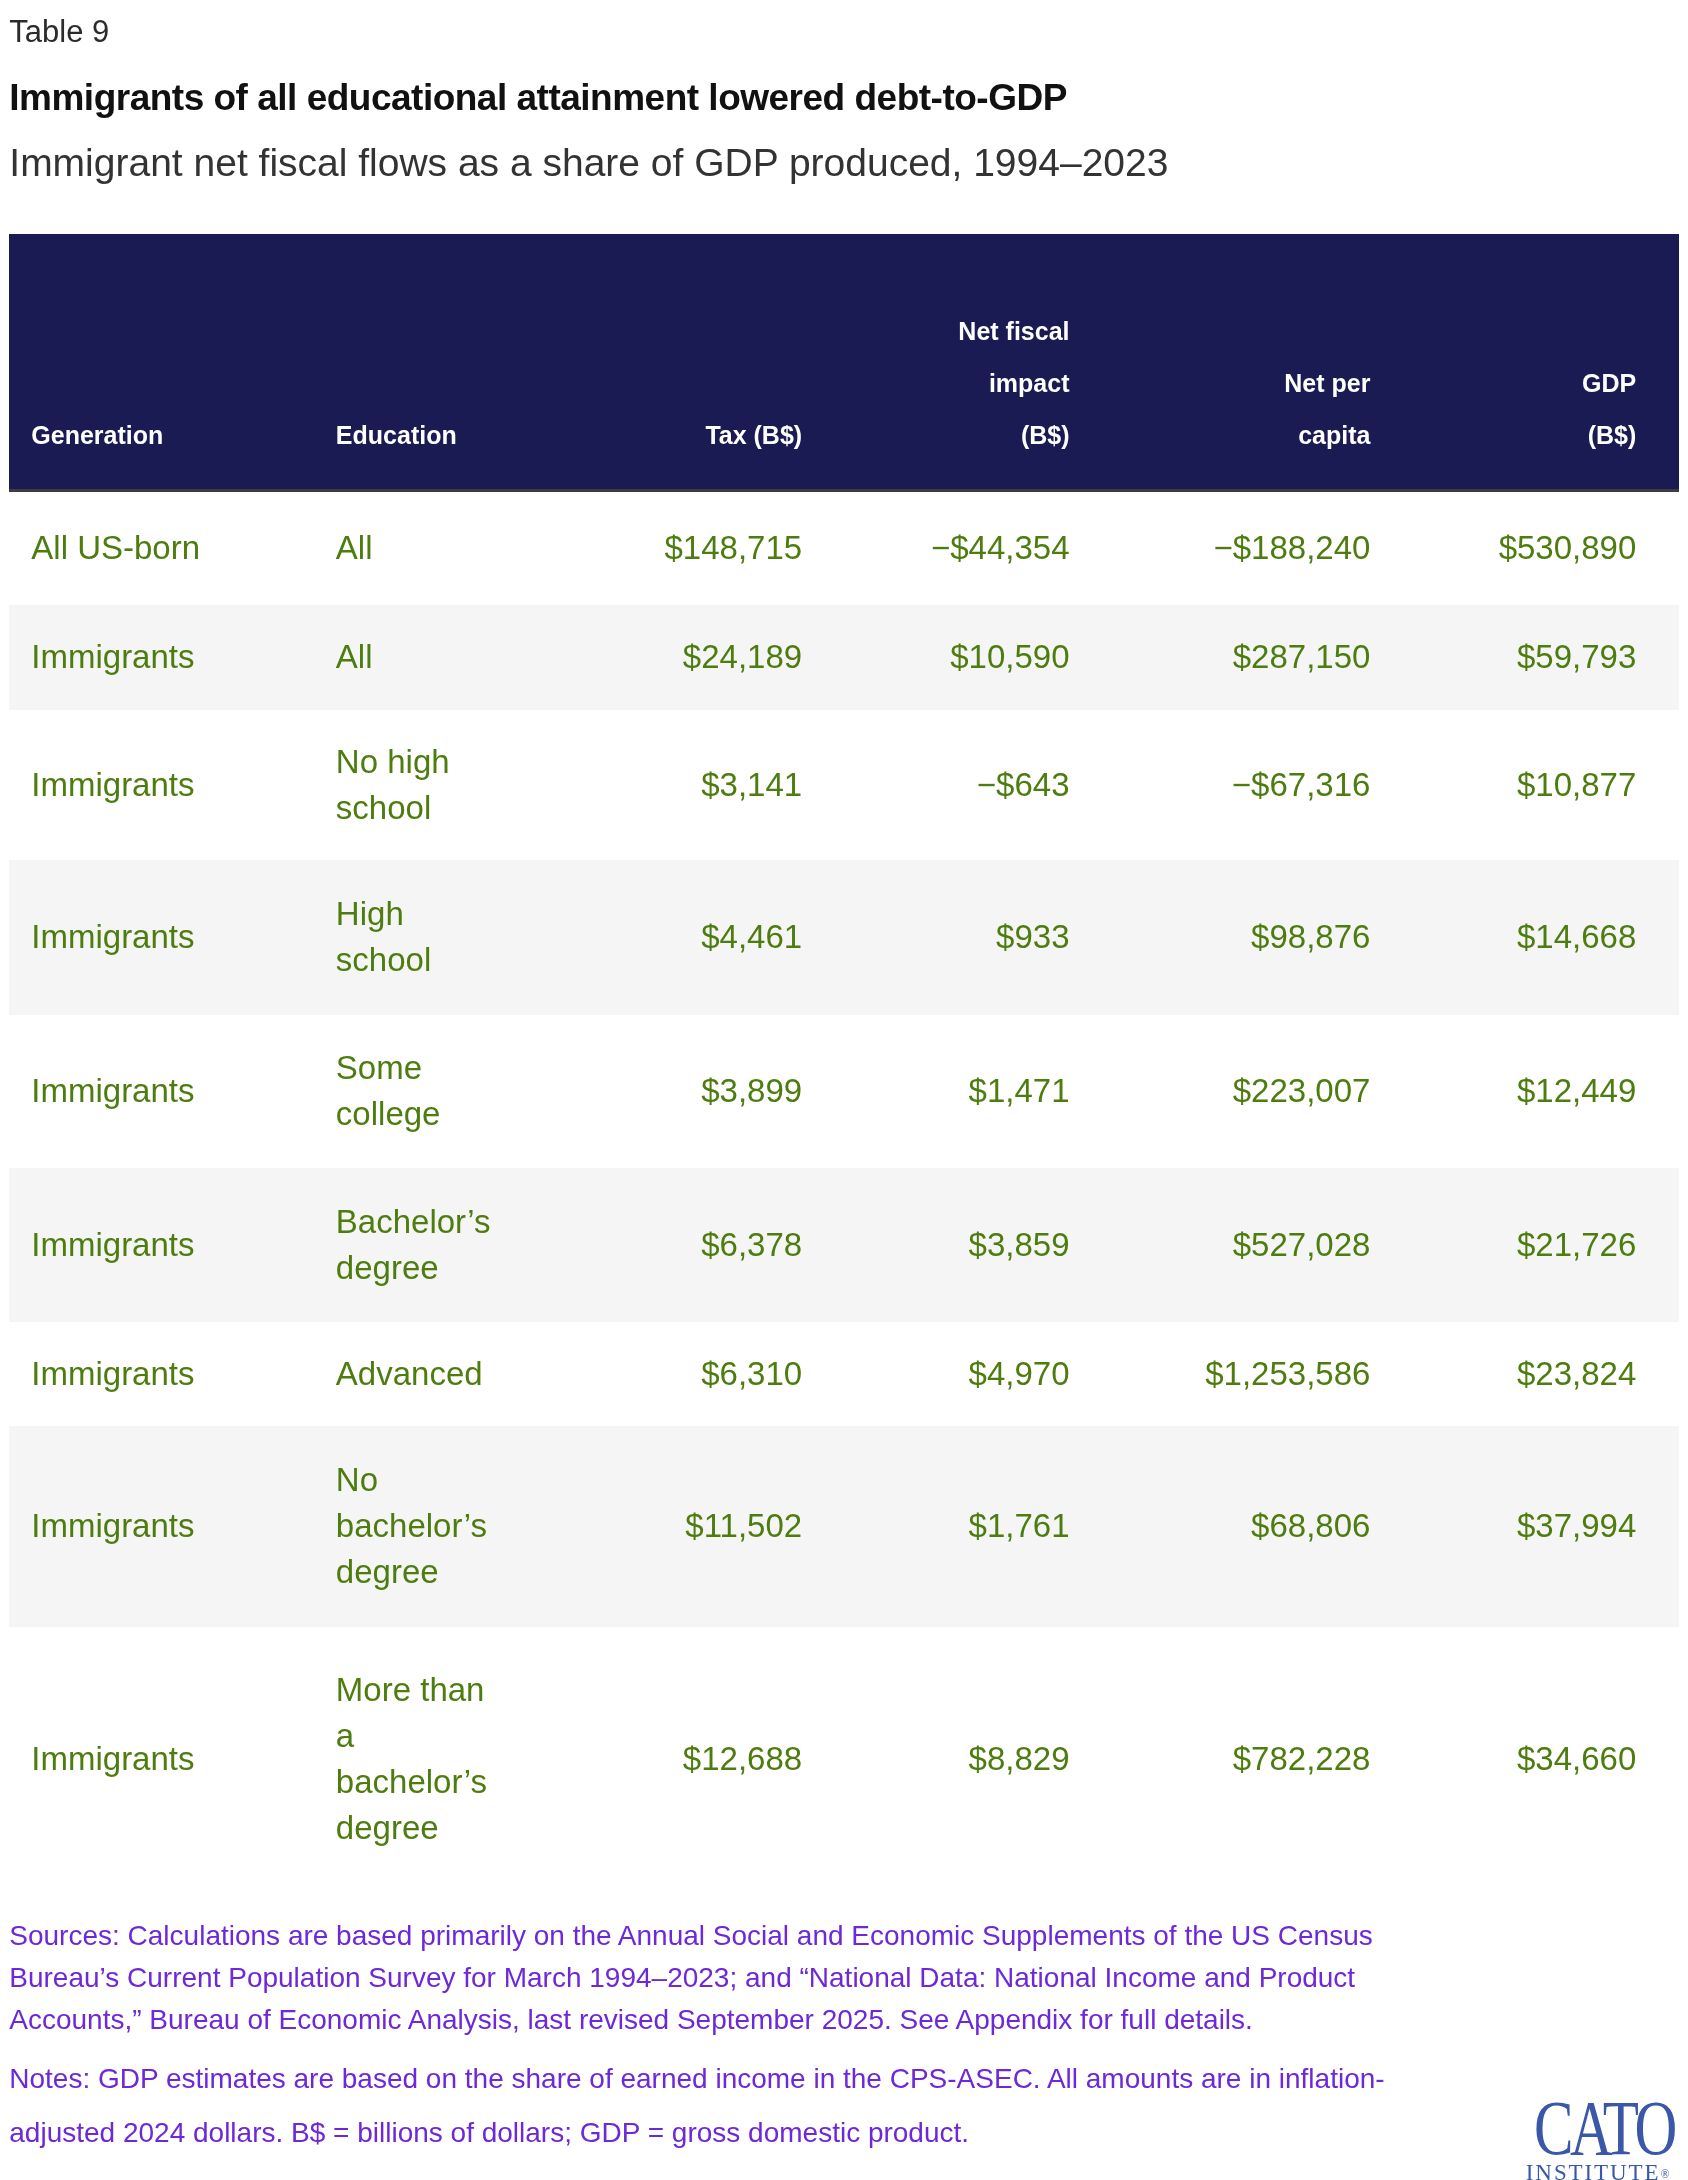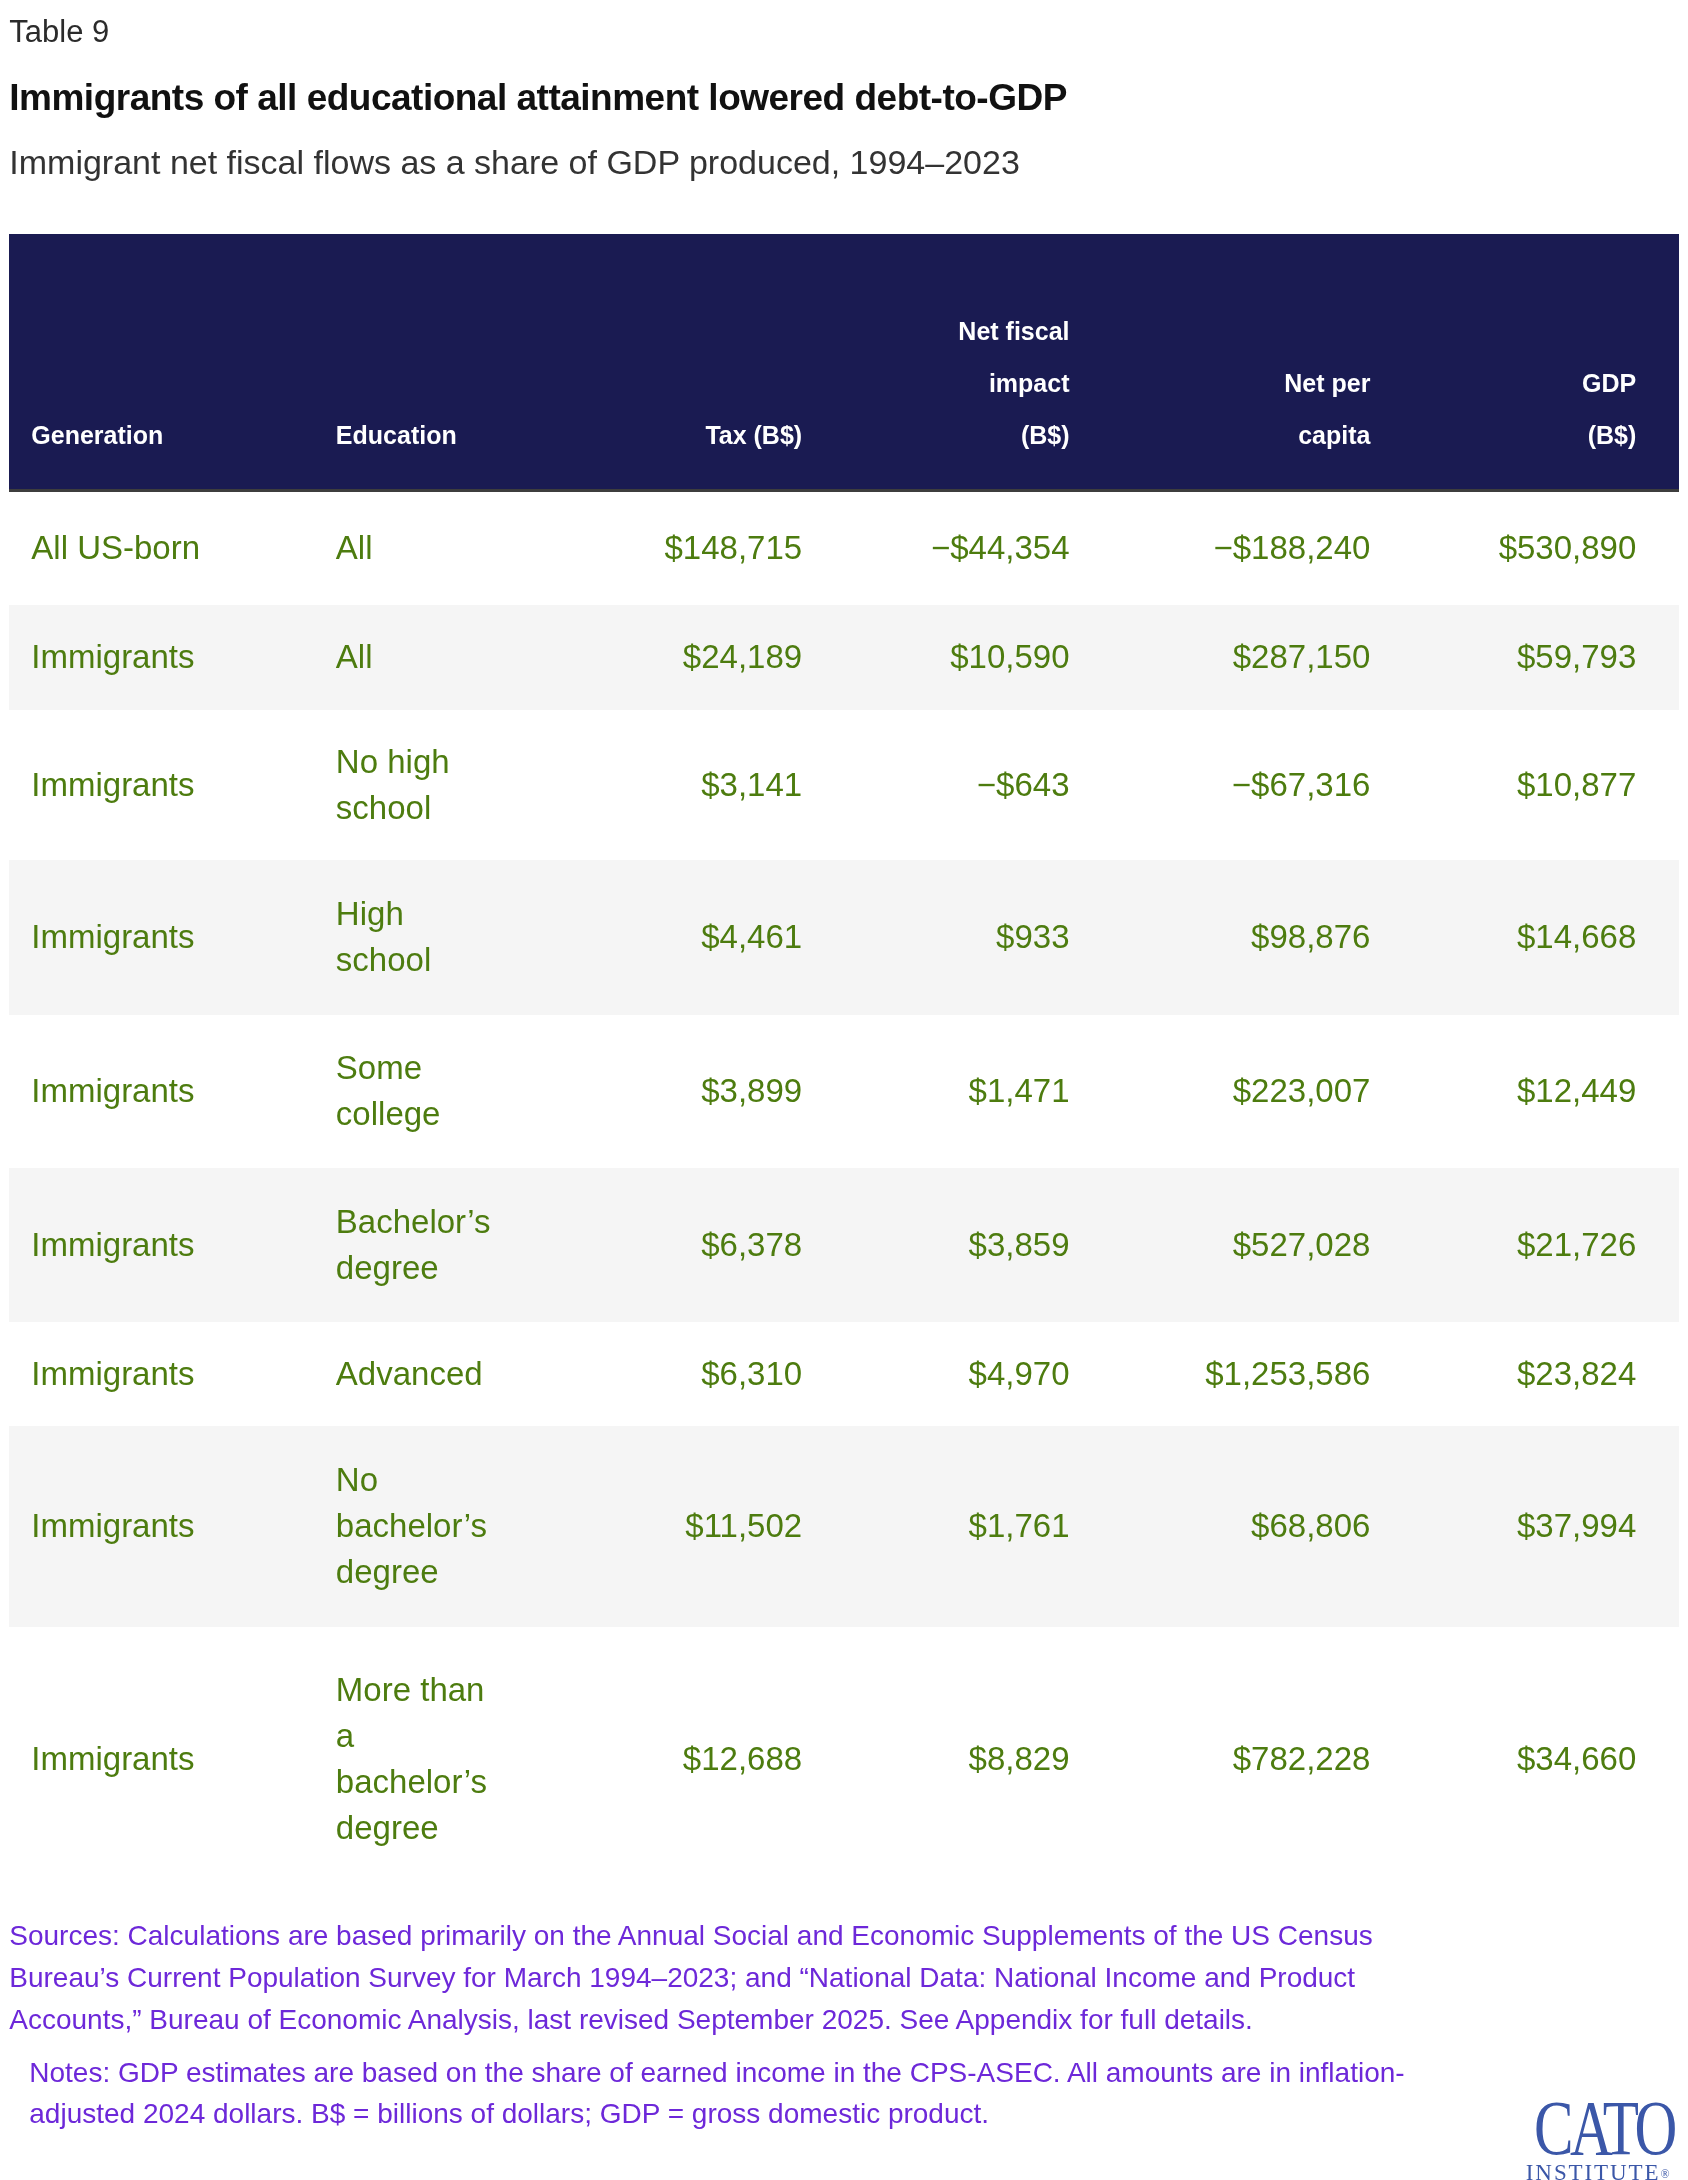--- a/index.html
+++ b/index.html
@@ -15,21 +15,21 @@
     margin-top: 13px;
     font-size: 31px; line-height: 37px; color: #2b2b2b;
   }
   .fig-title {
     margin-top: 24px;
     font-size: 37px; line-height: 48px; font-weight: bold; color: #111111;
     letter-spacing: -0.5px;
   }
   .fig-subtitle {
     margin-top: 18.6px;
-    font-size: 34px; line-height: 43px; color: #333333;
+    font-size: 39px; line-height: 43px; color: #333333;
   }
 
   table.data {
     margin-top: 50px;
     width: 1670px;
     table-layout: fixed;
     border-collapse: collapse;
   }
   col.c1 { width: 306px; } col.c2 { width: 199px; } col.c3 { width: 306px; }
   col.c4 { width: 269px; } col.c5 { width: 297px; } col.c6 { width: 292px; }
@@ -79,21 +79,21 @@
   tbody tr:nth-child(8) { height: 201px; }
   tbody tr:nth-child(9) { height: 264px; }
 
   .footnotes { margin-top: 24px; }
   .footnotes p {
     margin: 0;
     max-width: 1382px;
     font-size: 28px; line-height: 42px;
     color: #6d28d9;
   }
-  .footnotes p.notes { margin-top: 11px; line-height: 41px; margin-left: 20px; }
+  .footnotes p.notes { margin-top: 11px; line-height: 54px; }
 
   .cato-logo {
     position: absolute;
     right: 7.4px; top: 2085px;
     width: 167px;
     text-align: center;
     color: #3b57a8;
   }
   .cato-word {
     font-family: "Liberation Serif", serif;

